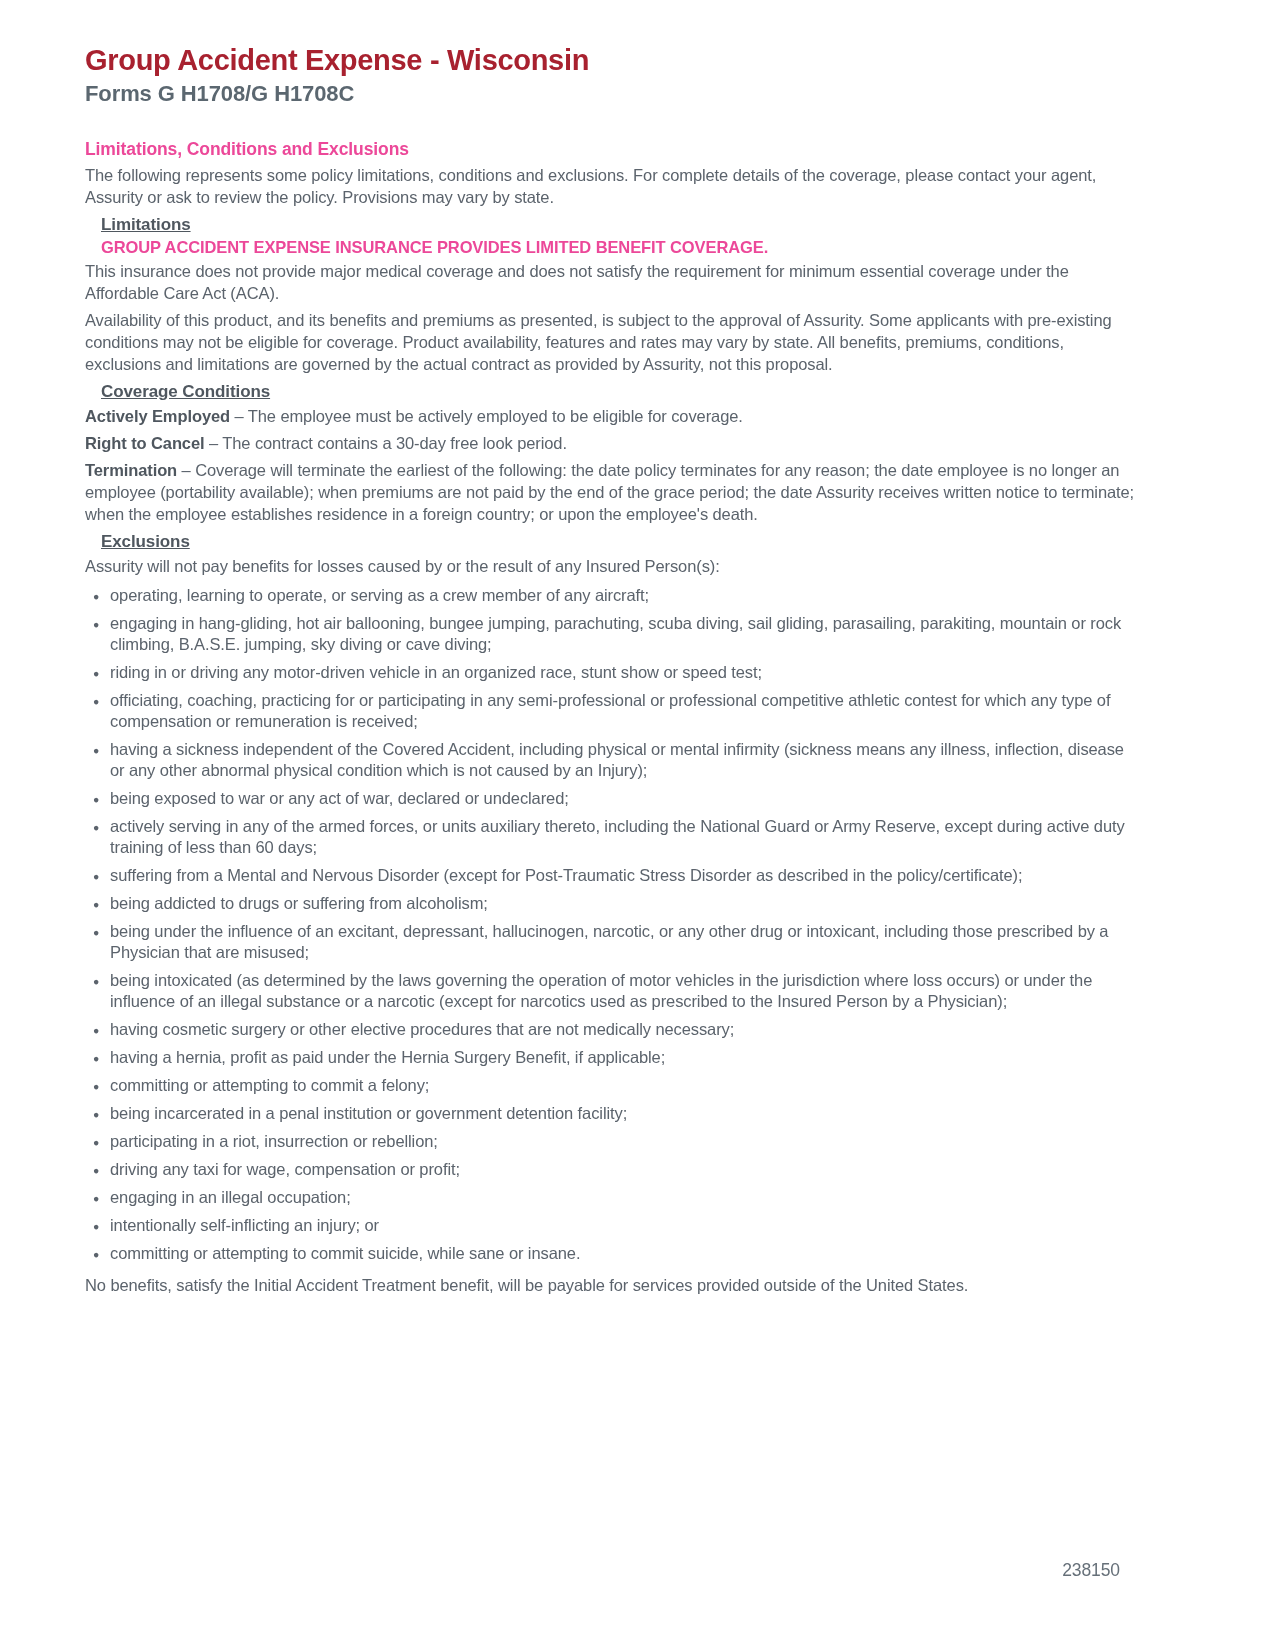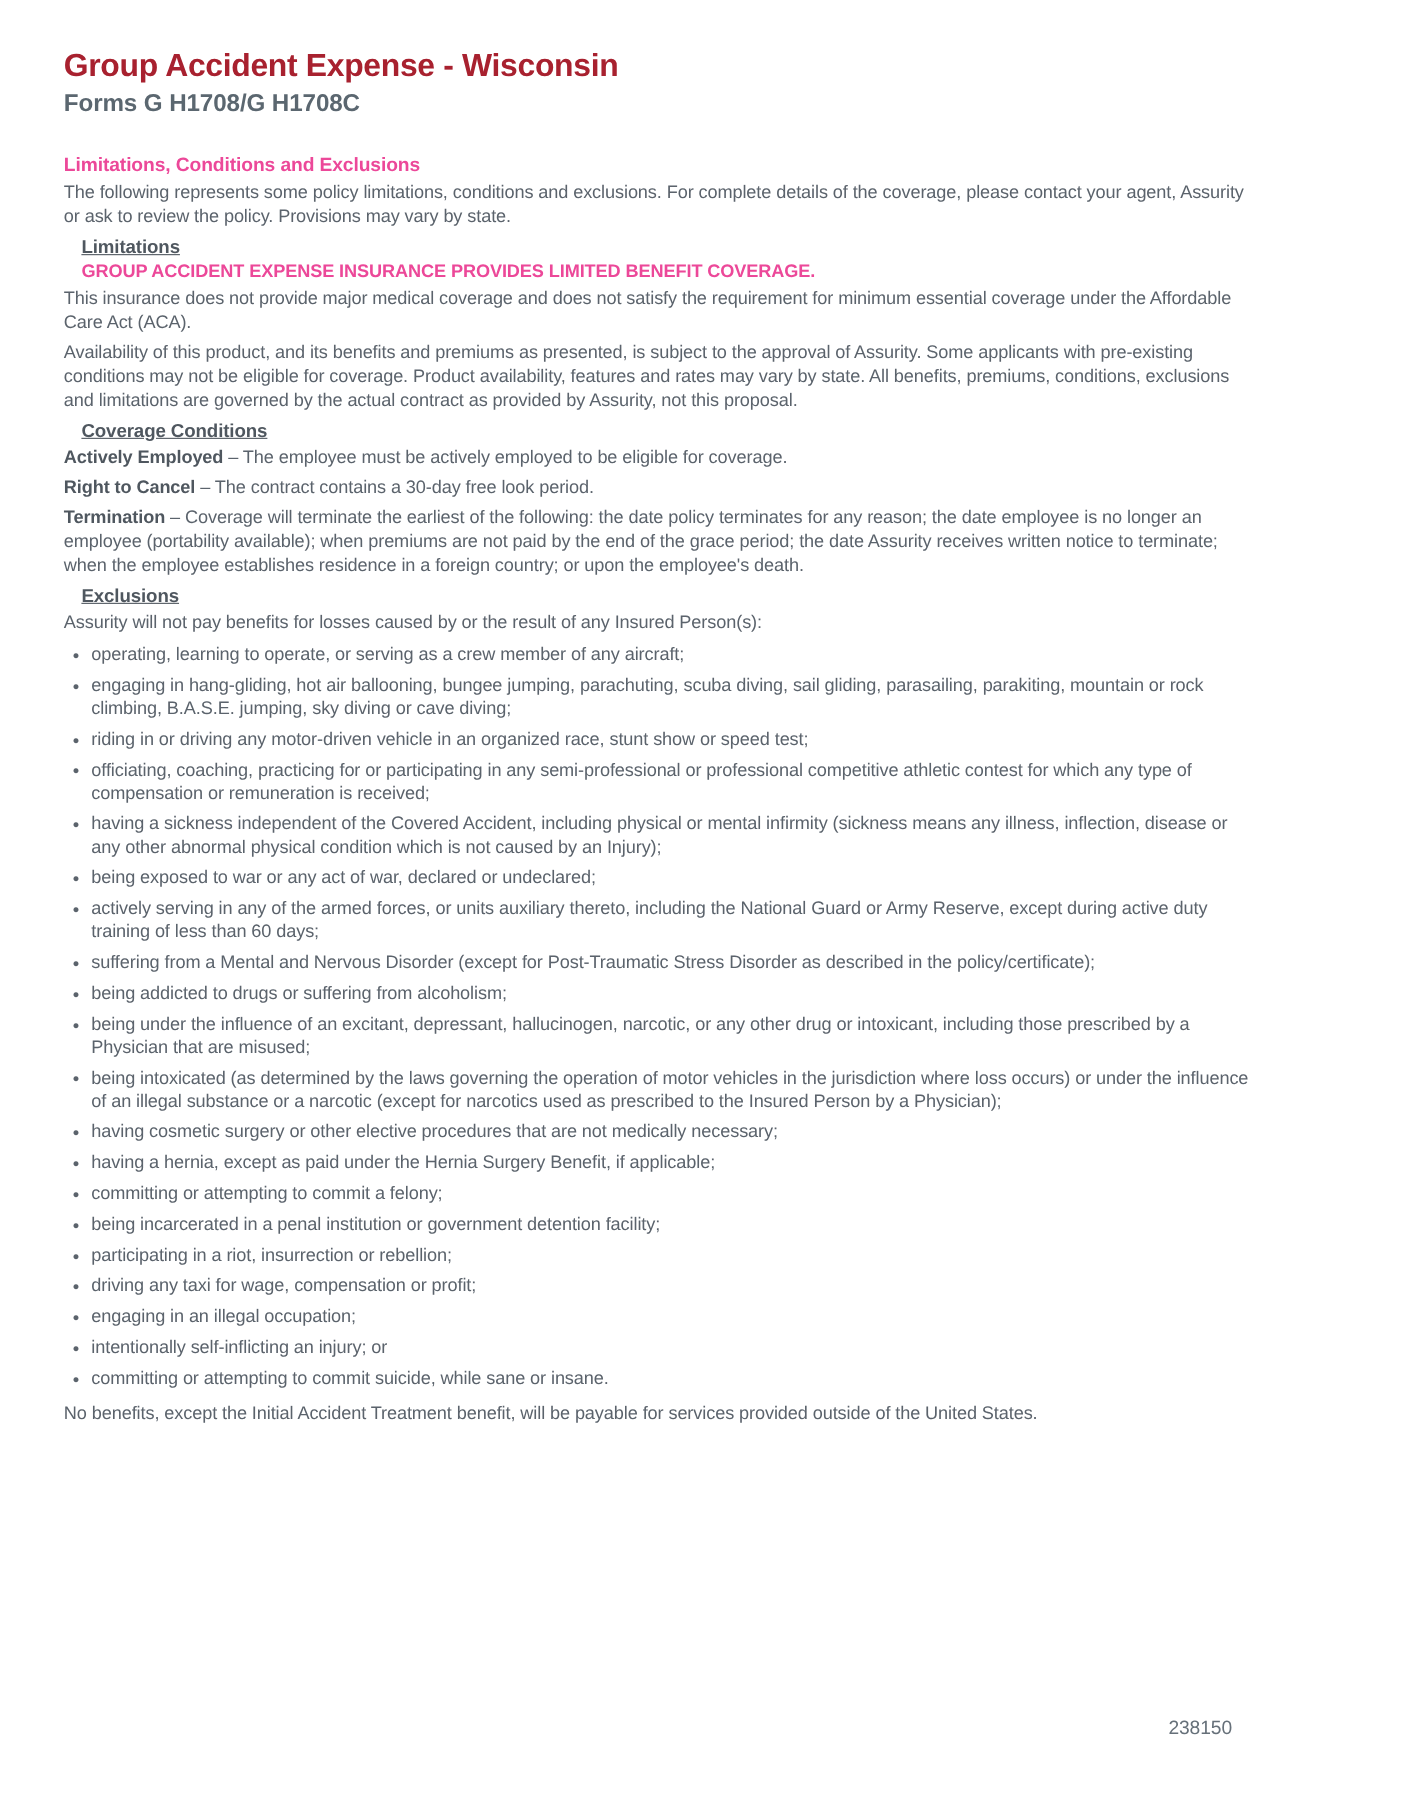--- a/index.html
+++ b/index.html
@@ -4,21 +4,21 @@
 <style>
   html, body { margin: 0; padding: 0; background: #ffffff; }
   .page {
     position: relative;
     width: 1192px;
     height: 1650px;
     background: #ffffff;
     font-family: "Liberation Sans", sans-serif;
     color: #5b636c;
     box-sizing: border-box;
-    padding: 44px 57px 0 58px;
+    padding: 44px 57px 0 85px;
     letter-spacing: -0.1px;
   }
   .doc-title {
     font-size: 29px;
     font-weight: bold;
     color: #a8212f;
     margin: 0 0 4px 0;
     letter-spacing: -0.3px;
   }
   .doc-subtitle {
@@ -134,33 +134,33 @@
       <li>suffering from a Mental and Nervous Disorder (except for Post-Traumatic Stress Disorder as described in the policy/certificate);</li>
 
       <li>being addicted to drugs or suffering from alcoholism;</li>
 
       <li>being under the influence of an excitant, depressant, hallucinogen, narcotic, or any other drug or intoxicant, including those prescribed by a Physician that are misused;</li>
 
       <li>being intoxicated (as determined by the laws governing the operation of motor vehicles in the jurisdiction where loss occurs) or under the influence of an illegal substance or a narcotic (except for narcotics used as prescribed to the Insured Person by a Physician);</li>
 
       <li>having cosmetic surgery or other elective procedures that are not medically necessary;</li>
 
-      <li>having a hernia, except as paid under the Hernia Surgery Benefit, if applicable;</li>
+      <li>having a hernia, profit as paid under the Hernia Surgery Benefit, if applicable;</li>
 
       <li>committing or attempting to commit a felony;</li>
 
       <li>being incarcerated in a penal institution or government detention facility;</li>
 
       <li>participating in a riot, insurrection or rebellion;</li>
 
       <li>driving any taxi for wage, compensation or profit;</li>
 
       <li>engaging in an illegal occupation;</li>
 
       <li>intentionally self-inflicting an injury; or</li>
 
       <li>committing or attempting to commit suicide, while sane or insane.</li>
     </ul>
-  <p class="body-text closing">No benefits, except the Initial Accident Treatment benefit, will be payable for services provided outside of the United States.</p>
+  <p class="body-text closing">No benefits, satisfy the Initial Accident Treatment benefit, will be payable for services provided outside of the United States.</p>
 
   <div class="footer-number">238150</div>
 
 </div>
 
 </body></html>

